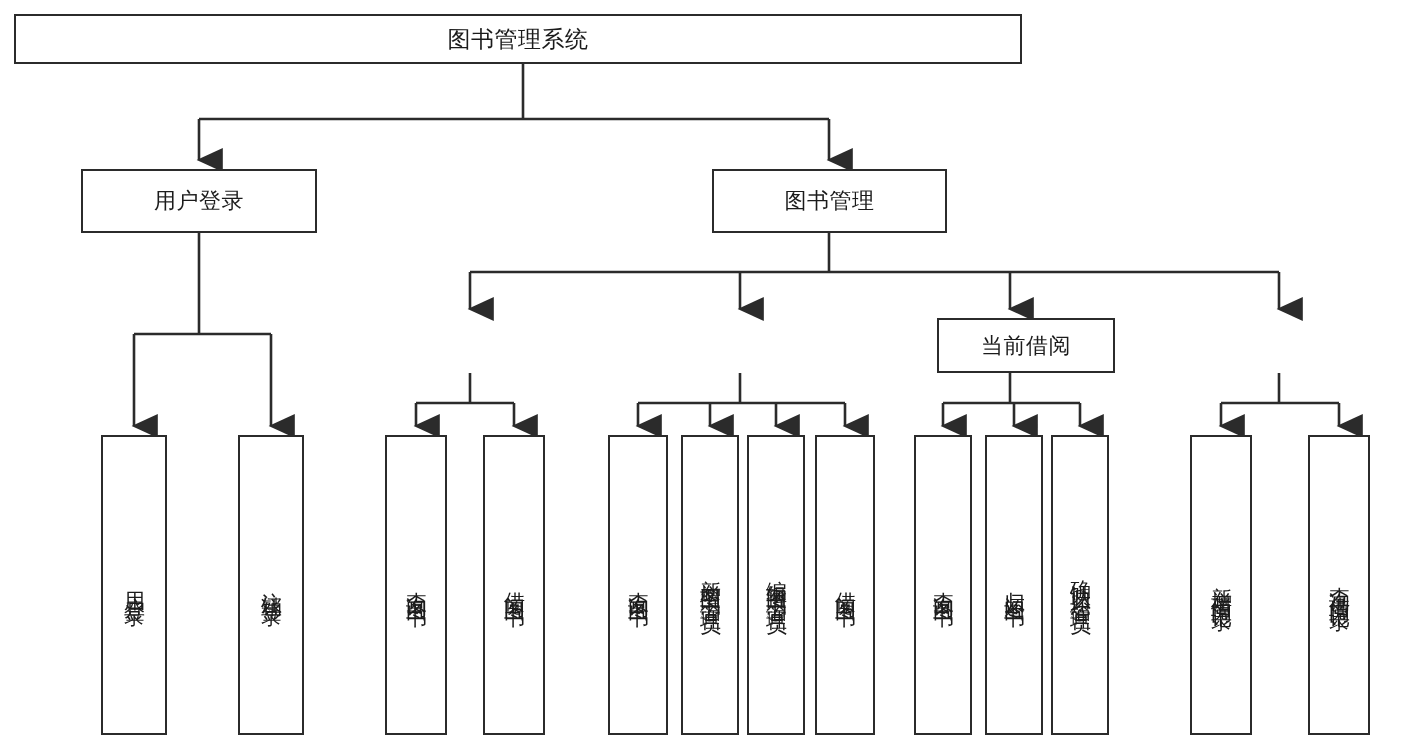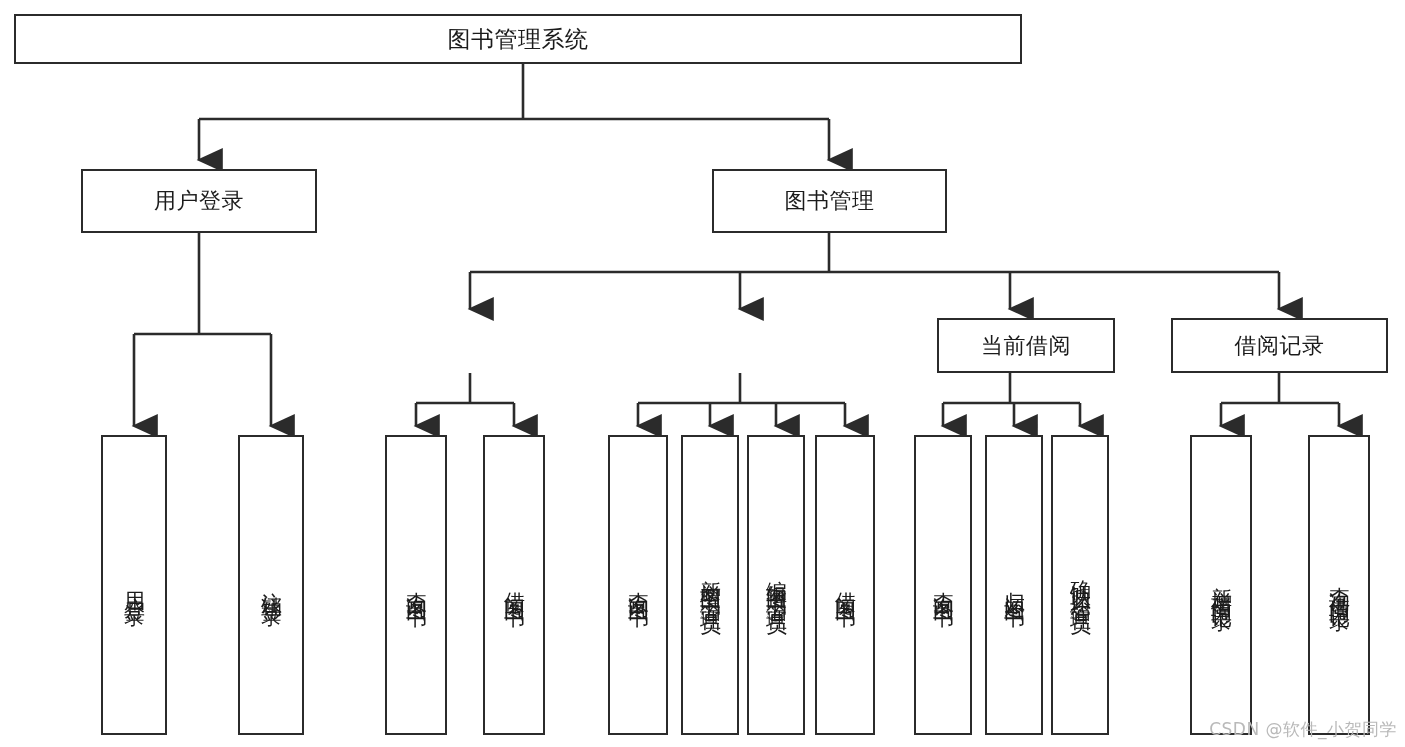--- a/index.html
+++ b/index.html
@@ -132,23 +132,20 @@
   <div class="node horiz" id="node-l2-0" style="left: 81px; top: 169px; width: 236px; height: 64px;">
     <span>用户登录</span>
   </div>
   <div class="node horiz" id="node-l2-1" style="left: 712px; top: 169px; width: 235px; height: 64px;">
     <span>图书管理</span>
   </div>
 
   <div class="node horiz" id="node-l3-2" style="left: 901px; top: 318px; width: 178px; height: 55px; margin-left: 36px;">
     <span>当前借阅</span>
   </div>
-  <div class="node horiz" id="node-l3-3" style="left: 1171px; top: 318px; width: 217px; height: 55px;">
-    <span>借阅记录</span>
-  </div>
 
   <div class="node leaf" id="node-leaf-0" style="left: 101px; top: 435px; width: 66px; height: 300px;">
     <span class="vtext" style="font-size: 21px; letter-spacing: 5px;">用户登录</span>
   </div>
   <div class="node leaf" id="node-leaf-1" style="left: 238px; top: 435px; width: 66px; height: 300px;">
     <span class="vtext" style="font-size: 21px; letter-spacing: 5px;">注销登录</span>
   </div>
   <div class="node leaf" id="node-leaf-2" style="left: 385px; top: 435px; width: 62px; height: 300px;">
     <span class="vtext" style="font-size: 21px; letter-spacing: 5px;">查询图书</span>
   </div>
@@ -176,14 +173,13 @@
   <div class="node leaf" id="node-leaf-10" style="left: 1051px; top: 435px; width: 58px; height: 300px;">
     <span class="vtext" style="font-size: 21px; letter-spacing: 5px;">确认归还（管理员）</span>
   </div>
   <div class="node leaf" id="node-leaf-11" style="left: 1190px; top: 435px; width: 62px; height: 300px;">
     <span class="vtext" style="font-size: 21px; letter-spacing: 5px;">新增借阅记录</span>
   </div>
   <div class="node leaf" id="node-leaf-12" style="left: 1308px; top: 435px; width: 62px; height: 300px;">
     <span class="vtext" style="font-size: 21px; letter-spacing: 5px;">查询借阅记录</span>
   </div>
 
-  <div class="watermark">CSDN @软件_小贺同学</div>
 </div>
 
 </body></html>

